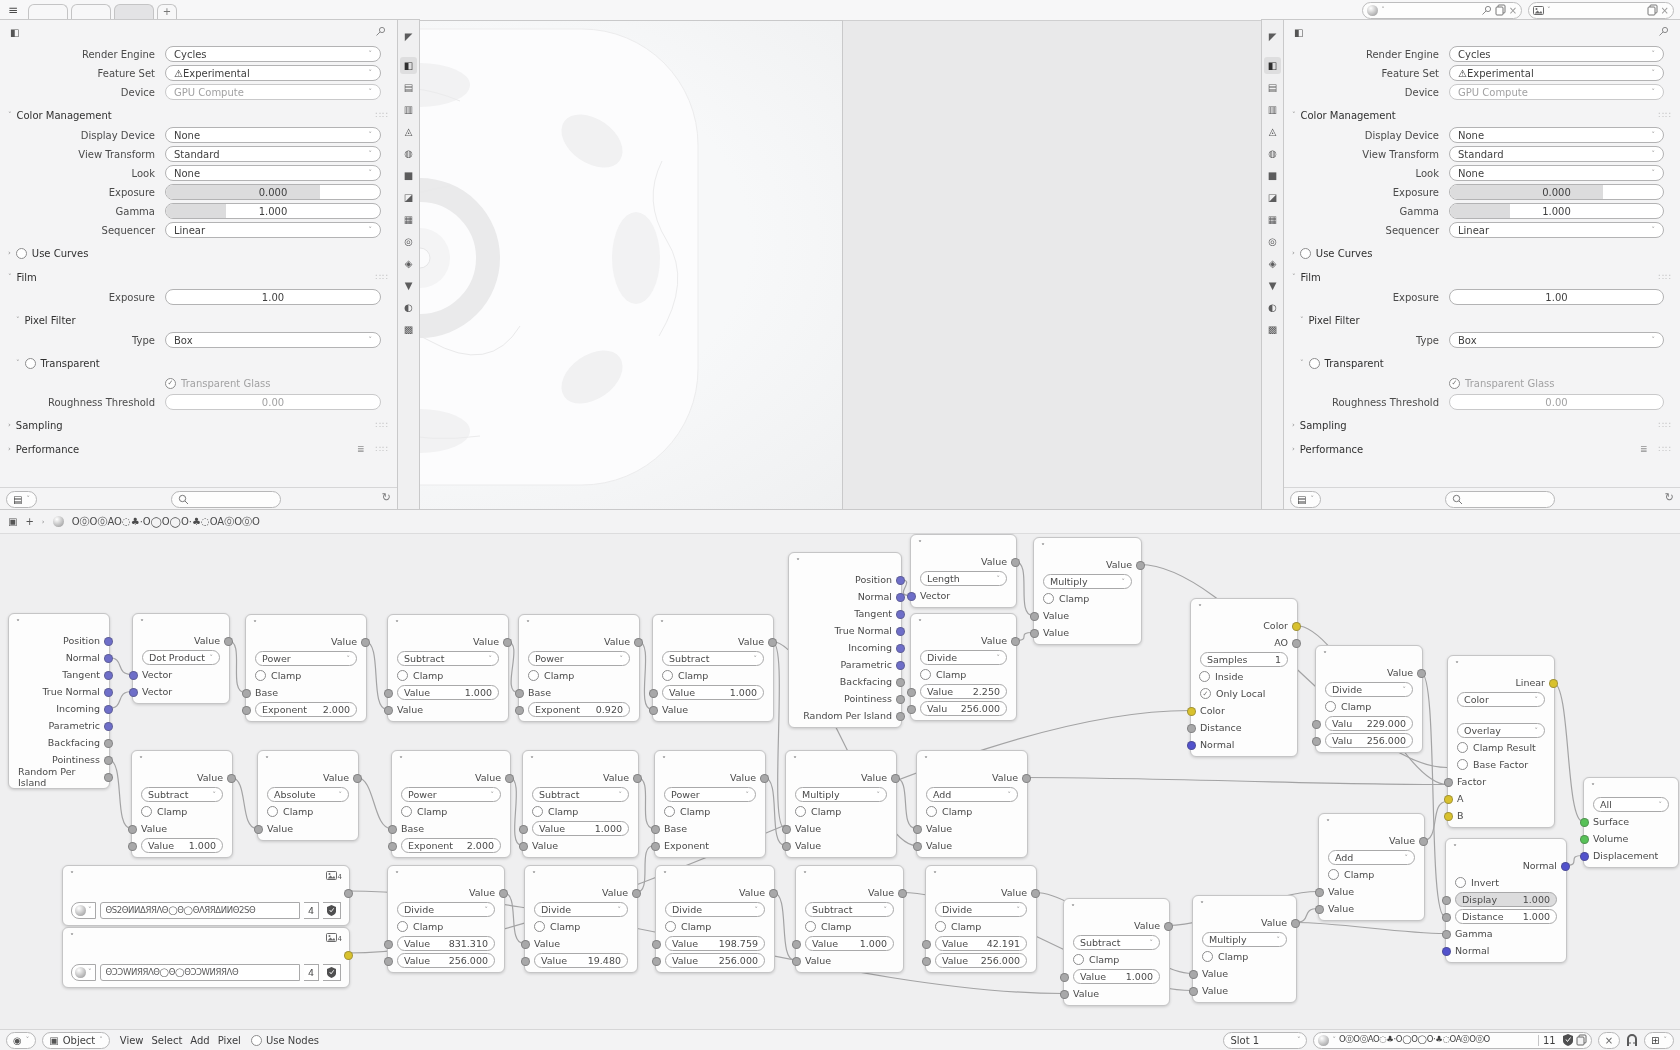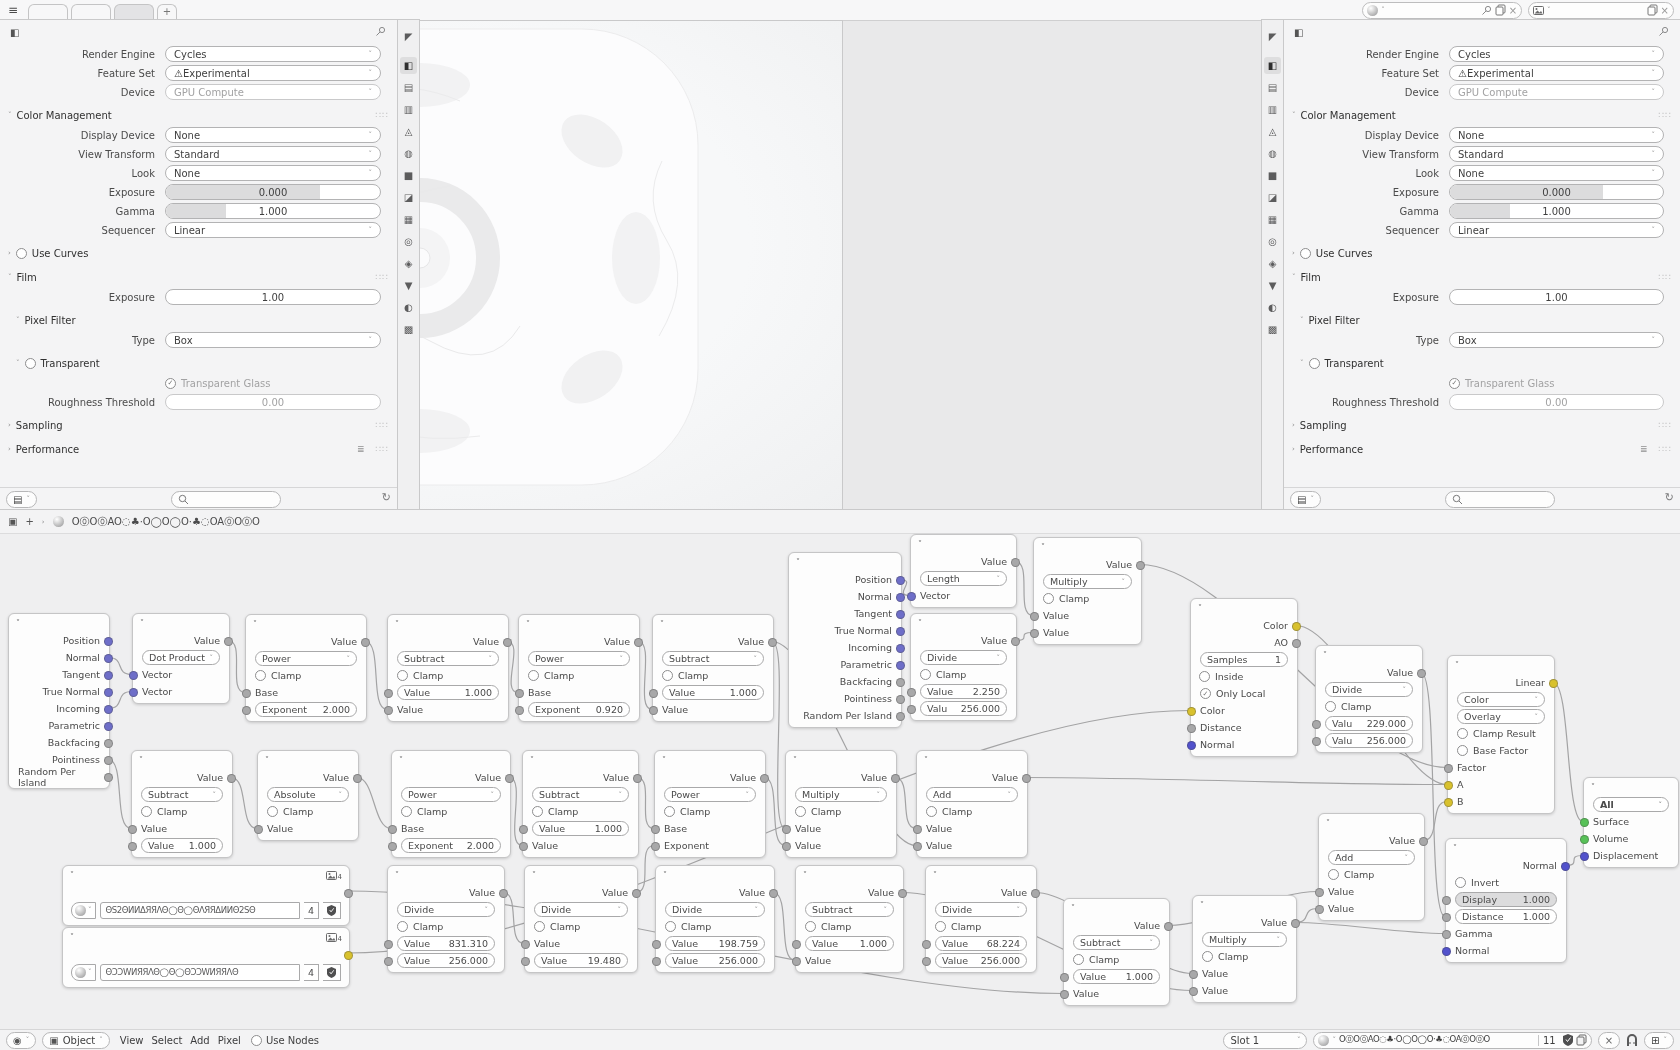--- a/index.html
+++ b/index.html
@@ -1183,21 +1183,21 @@
           <span>Linear</span>
           <span class="sock r c-yel"></span>
         </div>
         <div class="nrow" style="height: 17px;">
           <span class="npill">
             <span>Color</span>
             <span class="sp"></span>
             <span class="chev">˅</span>
           </span>
         </div>
-        <div class="nrow" style="height: 17px;">
+        <div class="nrow" style="height: 17px; margin-top: 14px;">
           <span class="npill">
             <span>Overlay</span>
             <span class="sp"></span>
             <span class="chev">˅</span>
           </span>
         </div>
         <div class="nrow" style="height: 17px;">
           <span class="circ" style="margin-right: 5px;"></span>
           <span>Clamp Result</span>
         </div>
@@ -1271,21 +1271,21 @@
         </div>
         <div class="nrow" style="height: 17px;">
           <span class="sock l c-gray"></span>
           <span>Value</span>
         </div>
       </div>
       <div class="node" style="left: 1583px; top: 244px; width: 94px;">
         <div class="nhead">
           <span>˅</span>
         </div>
-        <div class="nrow" style="height: 17px; font-weight: bold;">
+        <div class="nrow" style="height: 17px;">
           <span class="npill">
             <span>All</span>
             <span class="sp"></span>
             <span class="chev">˅</span>
           </span>
         </div>
         <div class="nrow" style="height: 17px;">
           <span class="sock l c-grn"></span>
           <span>Surface</span>
         </div>
@@ -1488,21 +1488,21 @@
         </div>
         <div class="nrow" style="height: 17px;">
           <span class="circ" style="margin-right: 5px;"></span>
           <span>Clamp</span>
         </div>
         <div class="nrow" style="height: 17px;">
           <span class="sock l c-gray"></span>
           <span class="npill">
             <span>Value</span>
             <span class="sp"></span>
-            <span>68.224</span>
+            <span>42.191</span>
           </span>
         </div>
         <div class="nrow" style="height: 17px;">
           <span class="sock l c-gray"></span>
           <span class="npill">
             <span>Value</span>
             <span class="sp"></span>
             <span>256.000</span>
           </span>
         </div>

